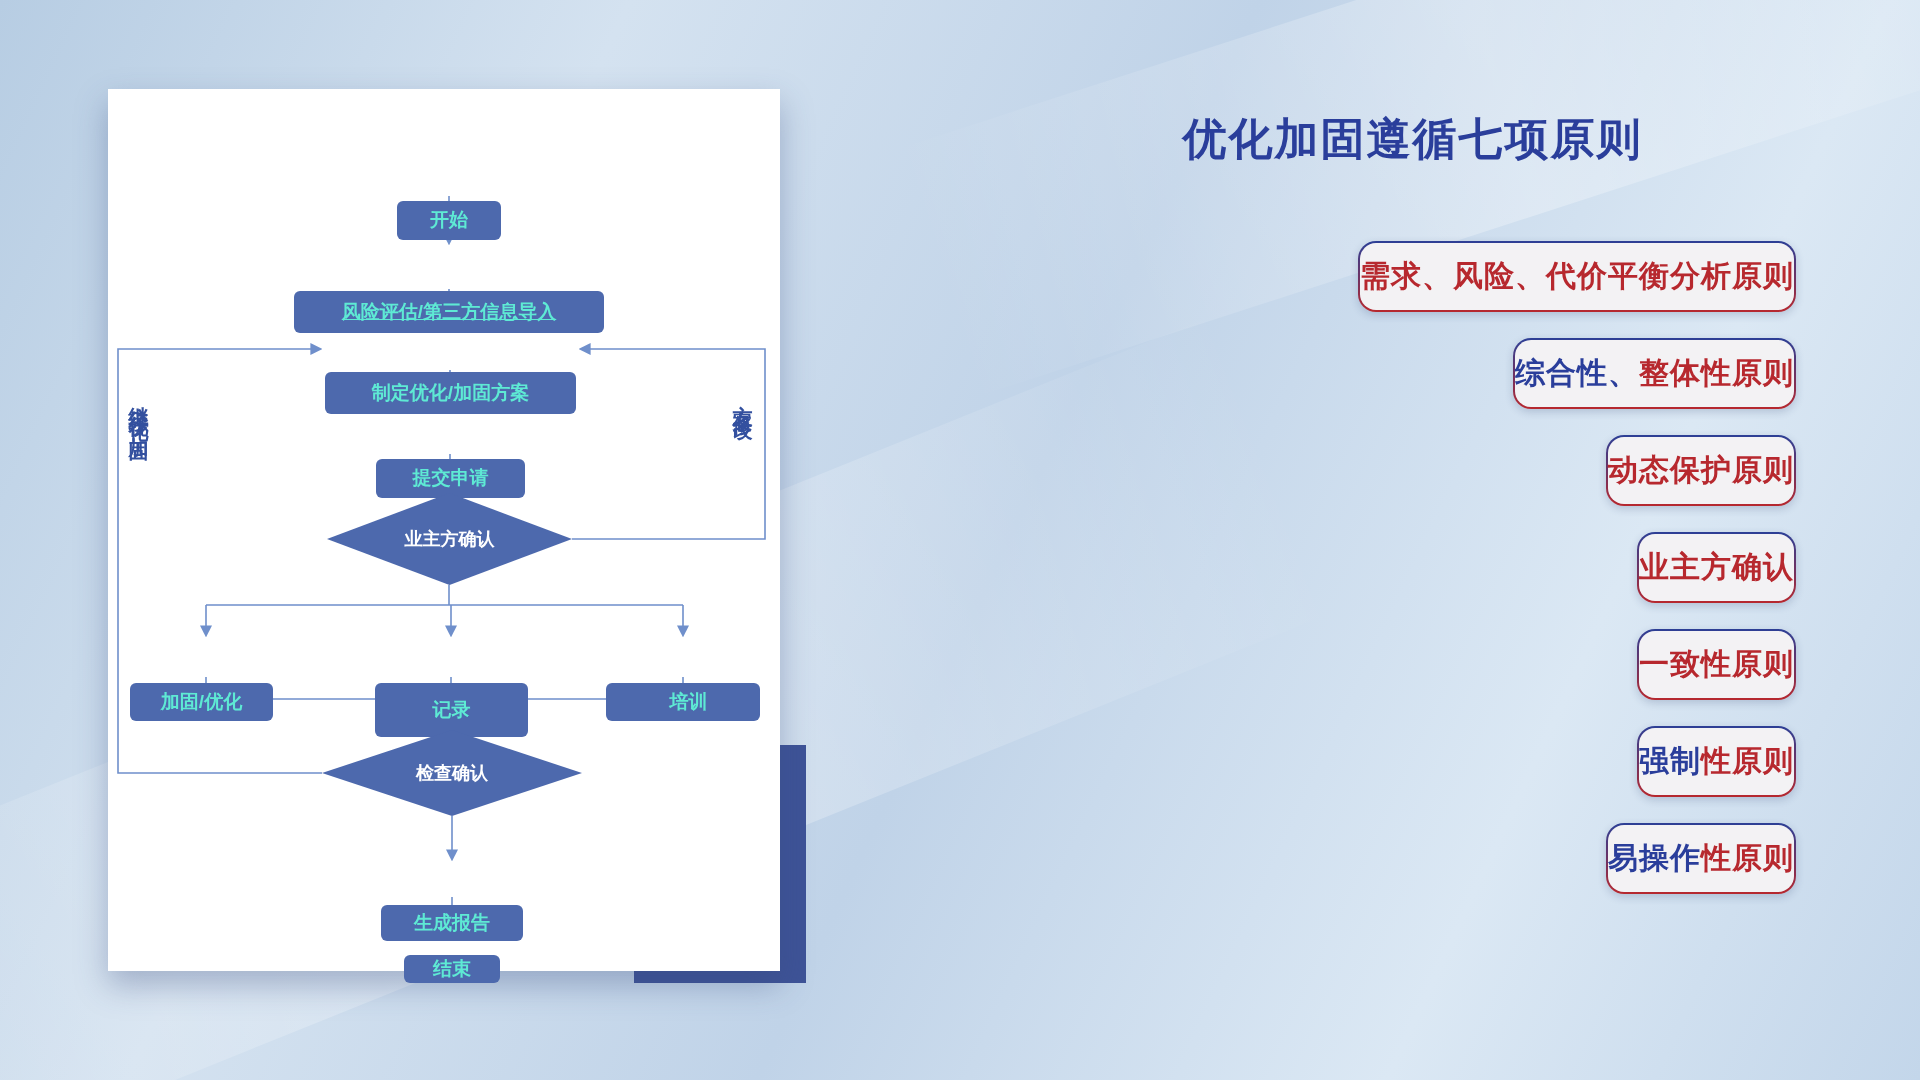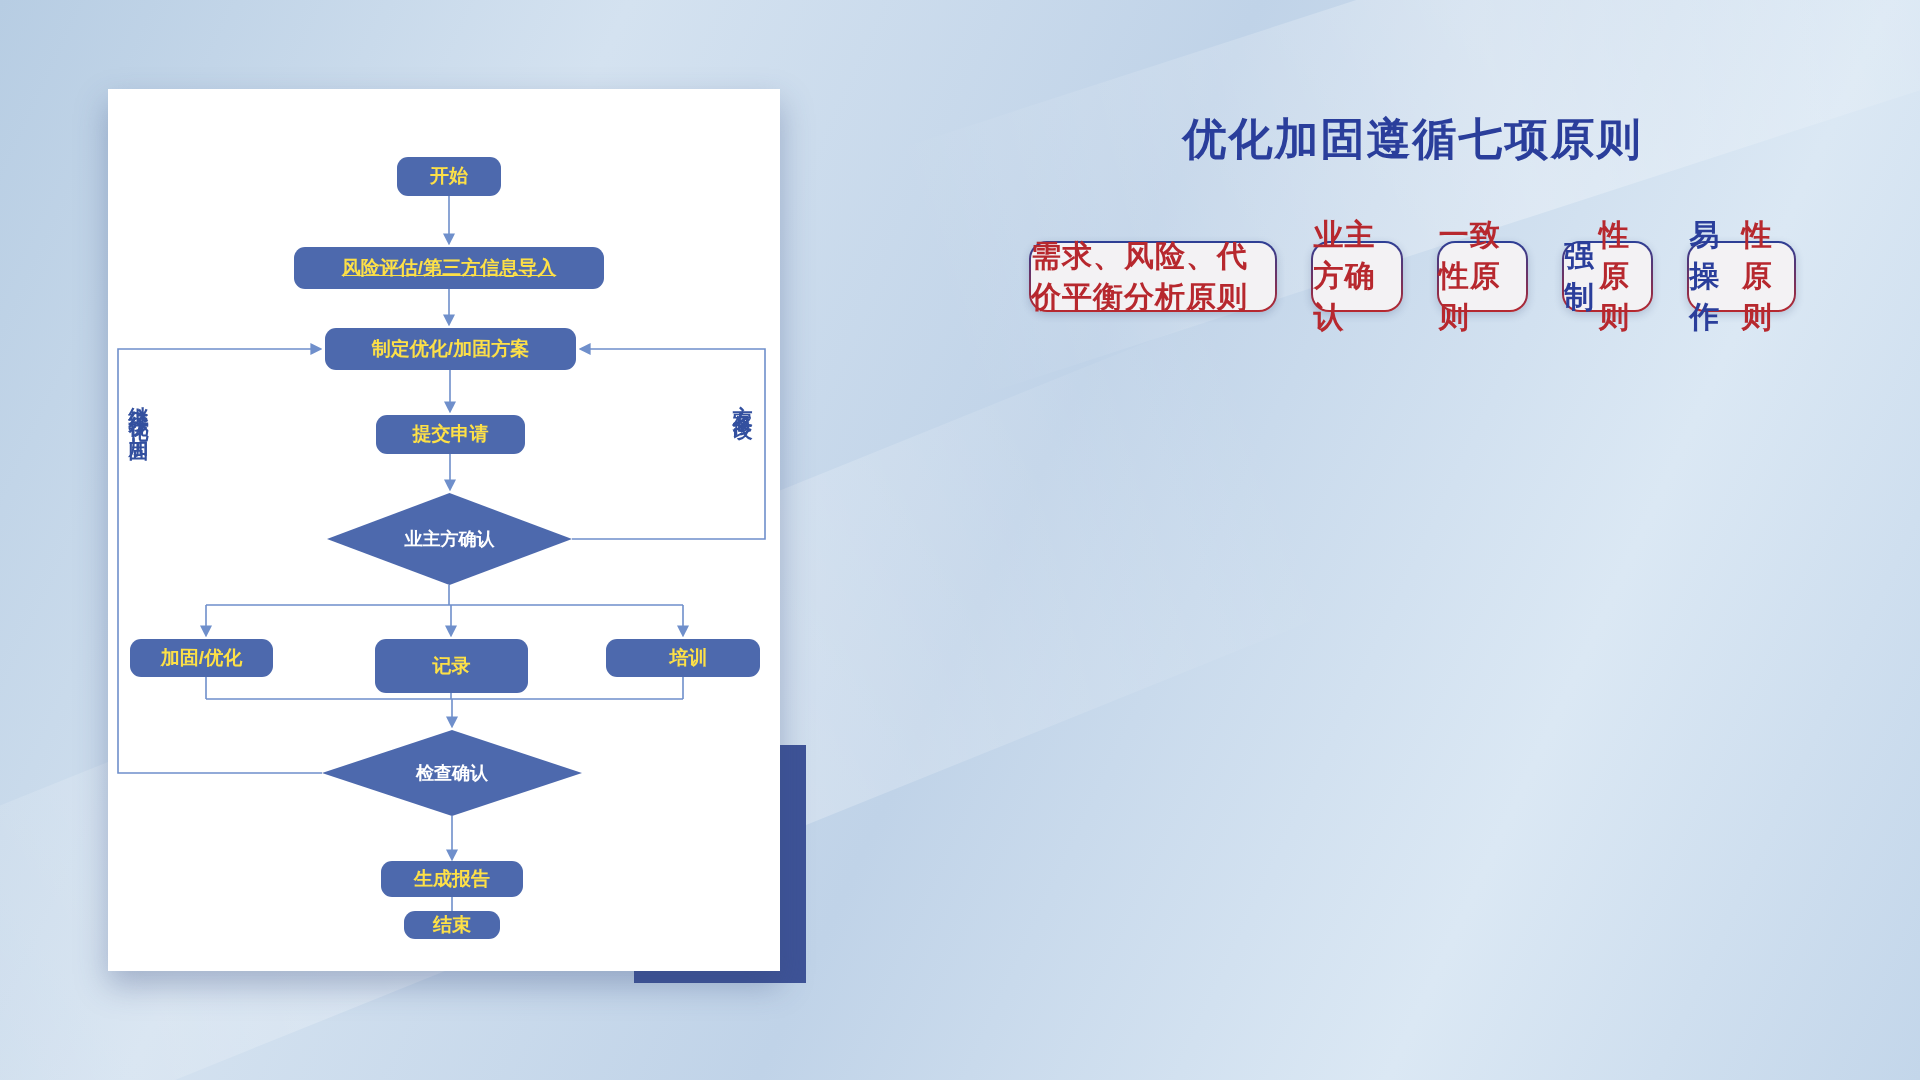--- a/index.html
+++ b/index.html
@@ -26,42 +26,42 @@
     background:#3e5397; z-index:1;
   }
   .card {
     position:absolute; left:108px; top:89px; width:672px; height:882px;
     background:#ffffff; z-index:2;
     box-shadow: 0 14px 30px rgba(55,75,125,0.35);
   }
   .connectors { position:absolute; left:0; top:0; width:672px; height:882px; }
   .node {
     position:absolute; display:flex; align-items:center; justify-content:center;
-    background:#4d69ad; color:#fde047; font-weight:700; font-size:19px;
-    border-radius:11px; text-align:center; line-height:1.1;
+    background:#4d69ad; color:#5eead4; font-weight:700; font-size:19px;
+    border-radius:6px; text-align:center; line-height:1.1;margin-top:44px;
   }
   .diamond {
     position:absolute; display:flex; align-items:center; justify-content:center;
     background:#4d69ad; color:#ffffff; font-weight:700; font-size:18px;
     clip-path: polygon(50% 0, 100% 50%, 50% 100%, 0 50%);
   }
   .vlabel {
     position:absolute; writing-mode:vertical-rl; text-orientation:mixed;
     color:#33509f; font-size:20px; font-weight:700; letter-spacing:5px;
   }
 
   
   .panel { position:absolute; left:1029px; top:0; width:767px; }
   .slide-title {
     position:absolute; left:0; top:110px; width:767px;
     text-align:center; font-size:44px; font-weight:800; color:#2a3e9b;
     letter-spacing:2px;
   }
   .pills { position:absolute; left:0; top:241px; width:767px;
-    display:flex; flex-direction:row; gap:34px; }
+    display:flex; flex-direction:column; gap:26px;align-items:flex-end; }
   .pill {
     height:71px; border-radius:18px; padding:2px;
     background: linear-gradient(180deg, #2c3f96 0%, #73315f 55%, #b7282e 100%);
     box-shadow: 0 3px 8px rgba(30,50,100,0.20);
   }
   .pill-inner {
     width:100%; height:100%; border-radius:16px; background:#f3f2f4;
     display:flex; align-items:center; justify-content:center;
     font-size:30px; font-weight:600; letter-spacing:1px;
   }
@@ -122,20 +122,32 @@
 
     <div class="pills">
       <div class="pill">
         <div class="pill-inner">
           <span class="pre"></span>
             <span class="em">需求、风险、代价平衡分析原则</span>
         </div>
       </div>
       <div class="pill">
         <div class="pill-inner">
+          <span class="pre">综合性、</span>
+            <span class="em">整体性原则</span>
+        </div>
+      </div>
+      <div class="pill">
+        <div class="pill-inner">
+          <span class="pre"></span>
+            <span class="em">动态保护原则</span>
+        </div>
+      </div>
+      <div class="pill">
+        <div class="pill-inner">
           <span class="pre"></span>
             <span class="em">业主方确认</span>
         </div>
       </div>
       <div class="pill">
         <div class="pill-inner">
           <span class="pre"></span>
             <span class="em">一致性原则</span>
         </div>
       </div>

